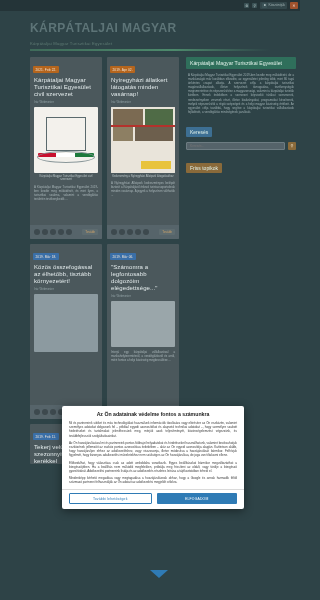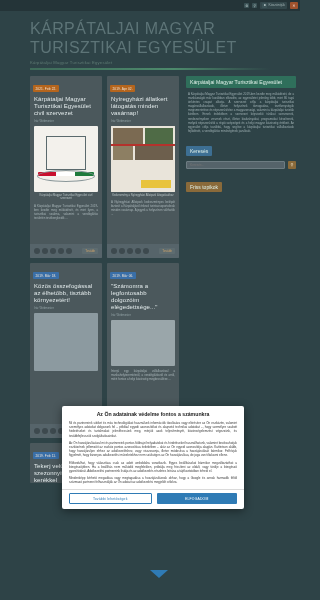--- a/index.html
+++ b/index.html
@@ -26,21 +26,21 @@
   .tb-sq { width: 5px; height: 5px; background: #3c5357; border-radius: 1px;
            display: flex; align-items: center; justify-content: center;
            font-size: 3.5px; color: #b6c5c6; }
   .tb-red { background: #a0522d; width: 8px; height: 7px; border-radius: 1px;
             display:flex;align-items:center;justify-content:center;
             font-size:4px;color:#f0d8cc; }
 
   
   .hero { padding: 8px 0 0 30px; }
   .hero h1 {
-    font-size: 16px; line-height: 19px; font-weight: 400;
+    font-size: 12px; line-height: 19px; font-weight: 700;
     color: #5d7477; letter-spacing: 0.4px; white-space: nowrap;
   }
   .hero .tagline {
     margin-top: 3px; font-size: 4.2px; color: #5f7b74; letter-spacing: .2px;
   }
   .hero-rule {
     margin: 3px 30px 0 30px; height: 1.5px;
     background: linear-gradient(90deg,#3f6b5a 0%, #4d8a6c 60%, #2e4347 100%);
   }
 
@@ -182,21 +182,20 @@
     <span class="tb-item">
       <span class="tb-sq">☻</span>
       <span>Köszöntjük</span>
     </span>
     <span class="tb-red">✕</span>
   </div>
 
   <div class="hero">
     <h1>
       <span>KÁRPÁTALJAI MAGYAR</span><br>
-      <span>TURISZTIKAI EGYESÜLET</span>
     </h1>
     <div class="tagline">Kárpátaljai Magyar Turisztikai Egyesület</div>
   </div>
   <div class="hero-rule"></div>
 
   <div class="wrap">
 
     <div class="content">
 
       <div class="card tall">

